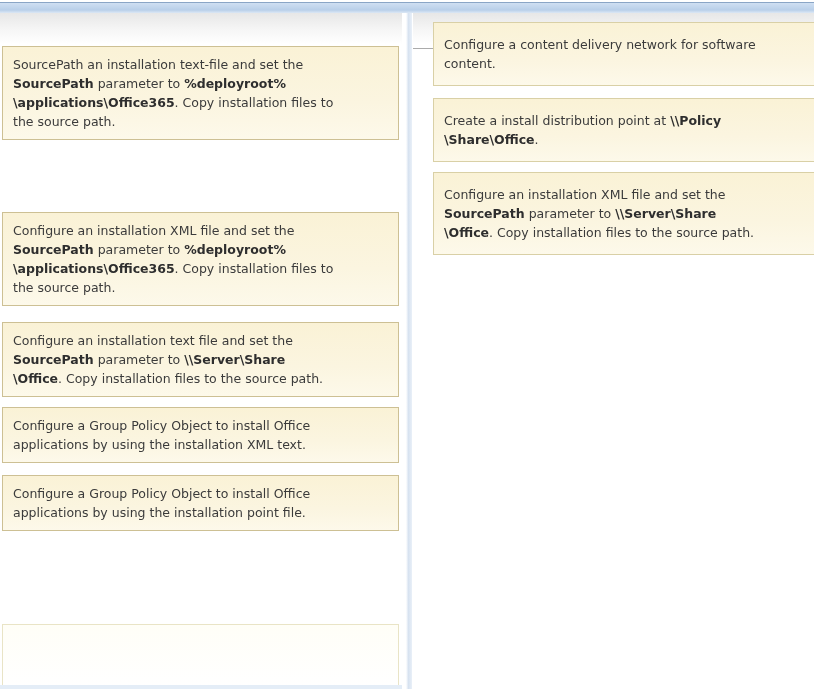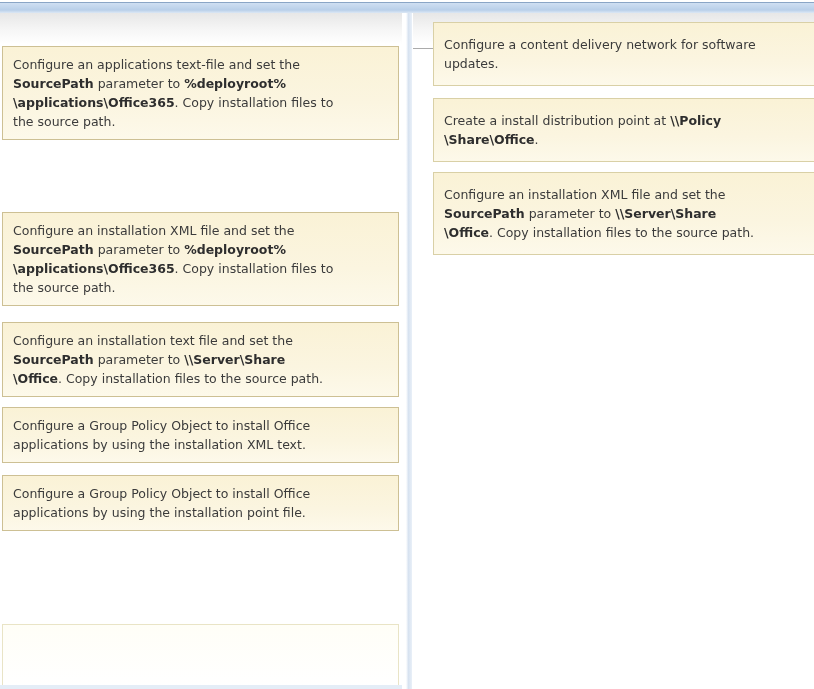--- a/index.html
+++ b/index.html
@@ -72,21 +72,21 @@
 </head>
 <body>
 
 <div class="top-bar"></div>
 <div class="v-separator"></div>
 
 <div class="panel" id="left-panel">
   <div class="panel-header-bg"></div>
 
   <div class="card" id="opt-0">
-    <span><span>Configure an applications text-file and set the</span><br><b>SourcePath</b><span> parameter to </span><b>%deployroot%</b><br><b>\applications\Office365</b><span>. Copy installation files to</span><br><span>the source path.</span></span>
+    <span><span>SourcePath an installation text-file and set the</span><br><b>SourcePath</b><span> parameter to </span><b>%deployroot%</b><br><b>\applications\Office365</b><span>. Copy installation files to</span><br><span>the source path.</span></span>
   </div>
   <div class="card" id="opt-1">
     <span><span>Configure an installation XML file and set the</span><br><b>SourcePath</b><span> parameter to </span><b>%deployroot%</b><br><b>\applications\Office365</b><span>. Copy installation files to</span><br><span>the source path.</span></span>
   </div>
   <div class="card" id="opt-2">
     <span><span>Configure an installation text file and set the</span><br><b>SourcePath</b><span> parameter to </span><b>\\Server\Share</b><br><b>\Office</b><span>. Copy installation files to the source path.</span></span>
   </div>
   <div class="card" id="opt-3">
     <span><span>Configure a Group Policy Object to install Office</span><br><span>applications by using the installation XML text.</span></span>
   </div>
@@ -95,21 +95,21 @@
   </div>
 
   <div class="empty-slot" id="empty-slot"></div>
 </div>
 
 <div class="panel" id="right-panel">
   <div class="panel-header-bg"></div>
   <div class="answer-header">Answer Area</div>
 
   <div class="card" id="ans-0">
-    <span><span>Configure a content delivery network for software</span><br><span>updates.</span></span>
+    <span><span>Configure a content delivery network for software</span><br><span>content.</span></span>
   </div>
   <div class="card" id="ans-1">
     <span><span>Create a install distribution point at </span><b>\\Policy</b><br><b>\Share\Office</b><span>.</span></span>
   </div>
   <div class="card" id="ans-2">
     <span><span>Configure an installation XML file and set the</span><br><b>SourcePath</b><span> parameter to </span><b>\\Server\Share</b><br><b>\Office</b><span>. Copy installation files to the source path.</span></span>
   </div>
 </div>
 
 <div class="bottom-strip"></div>

